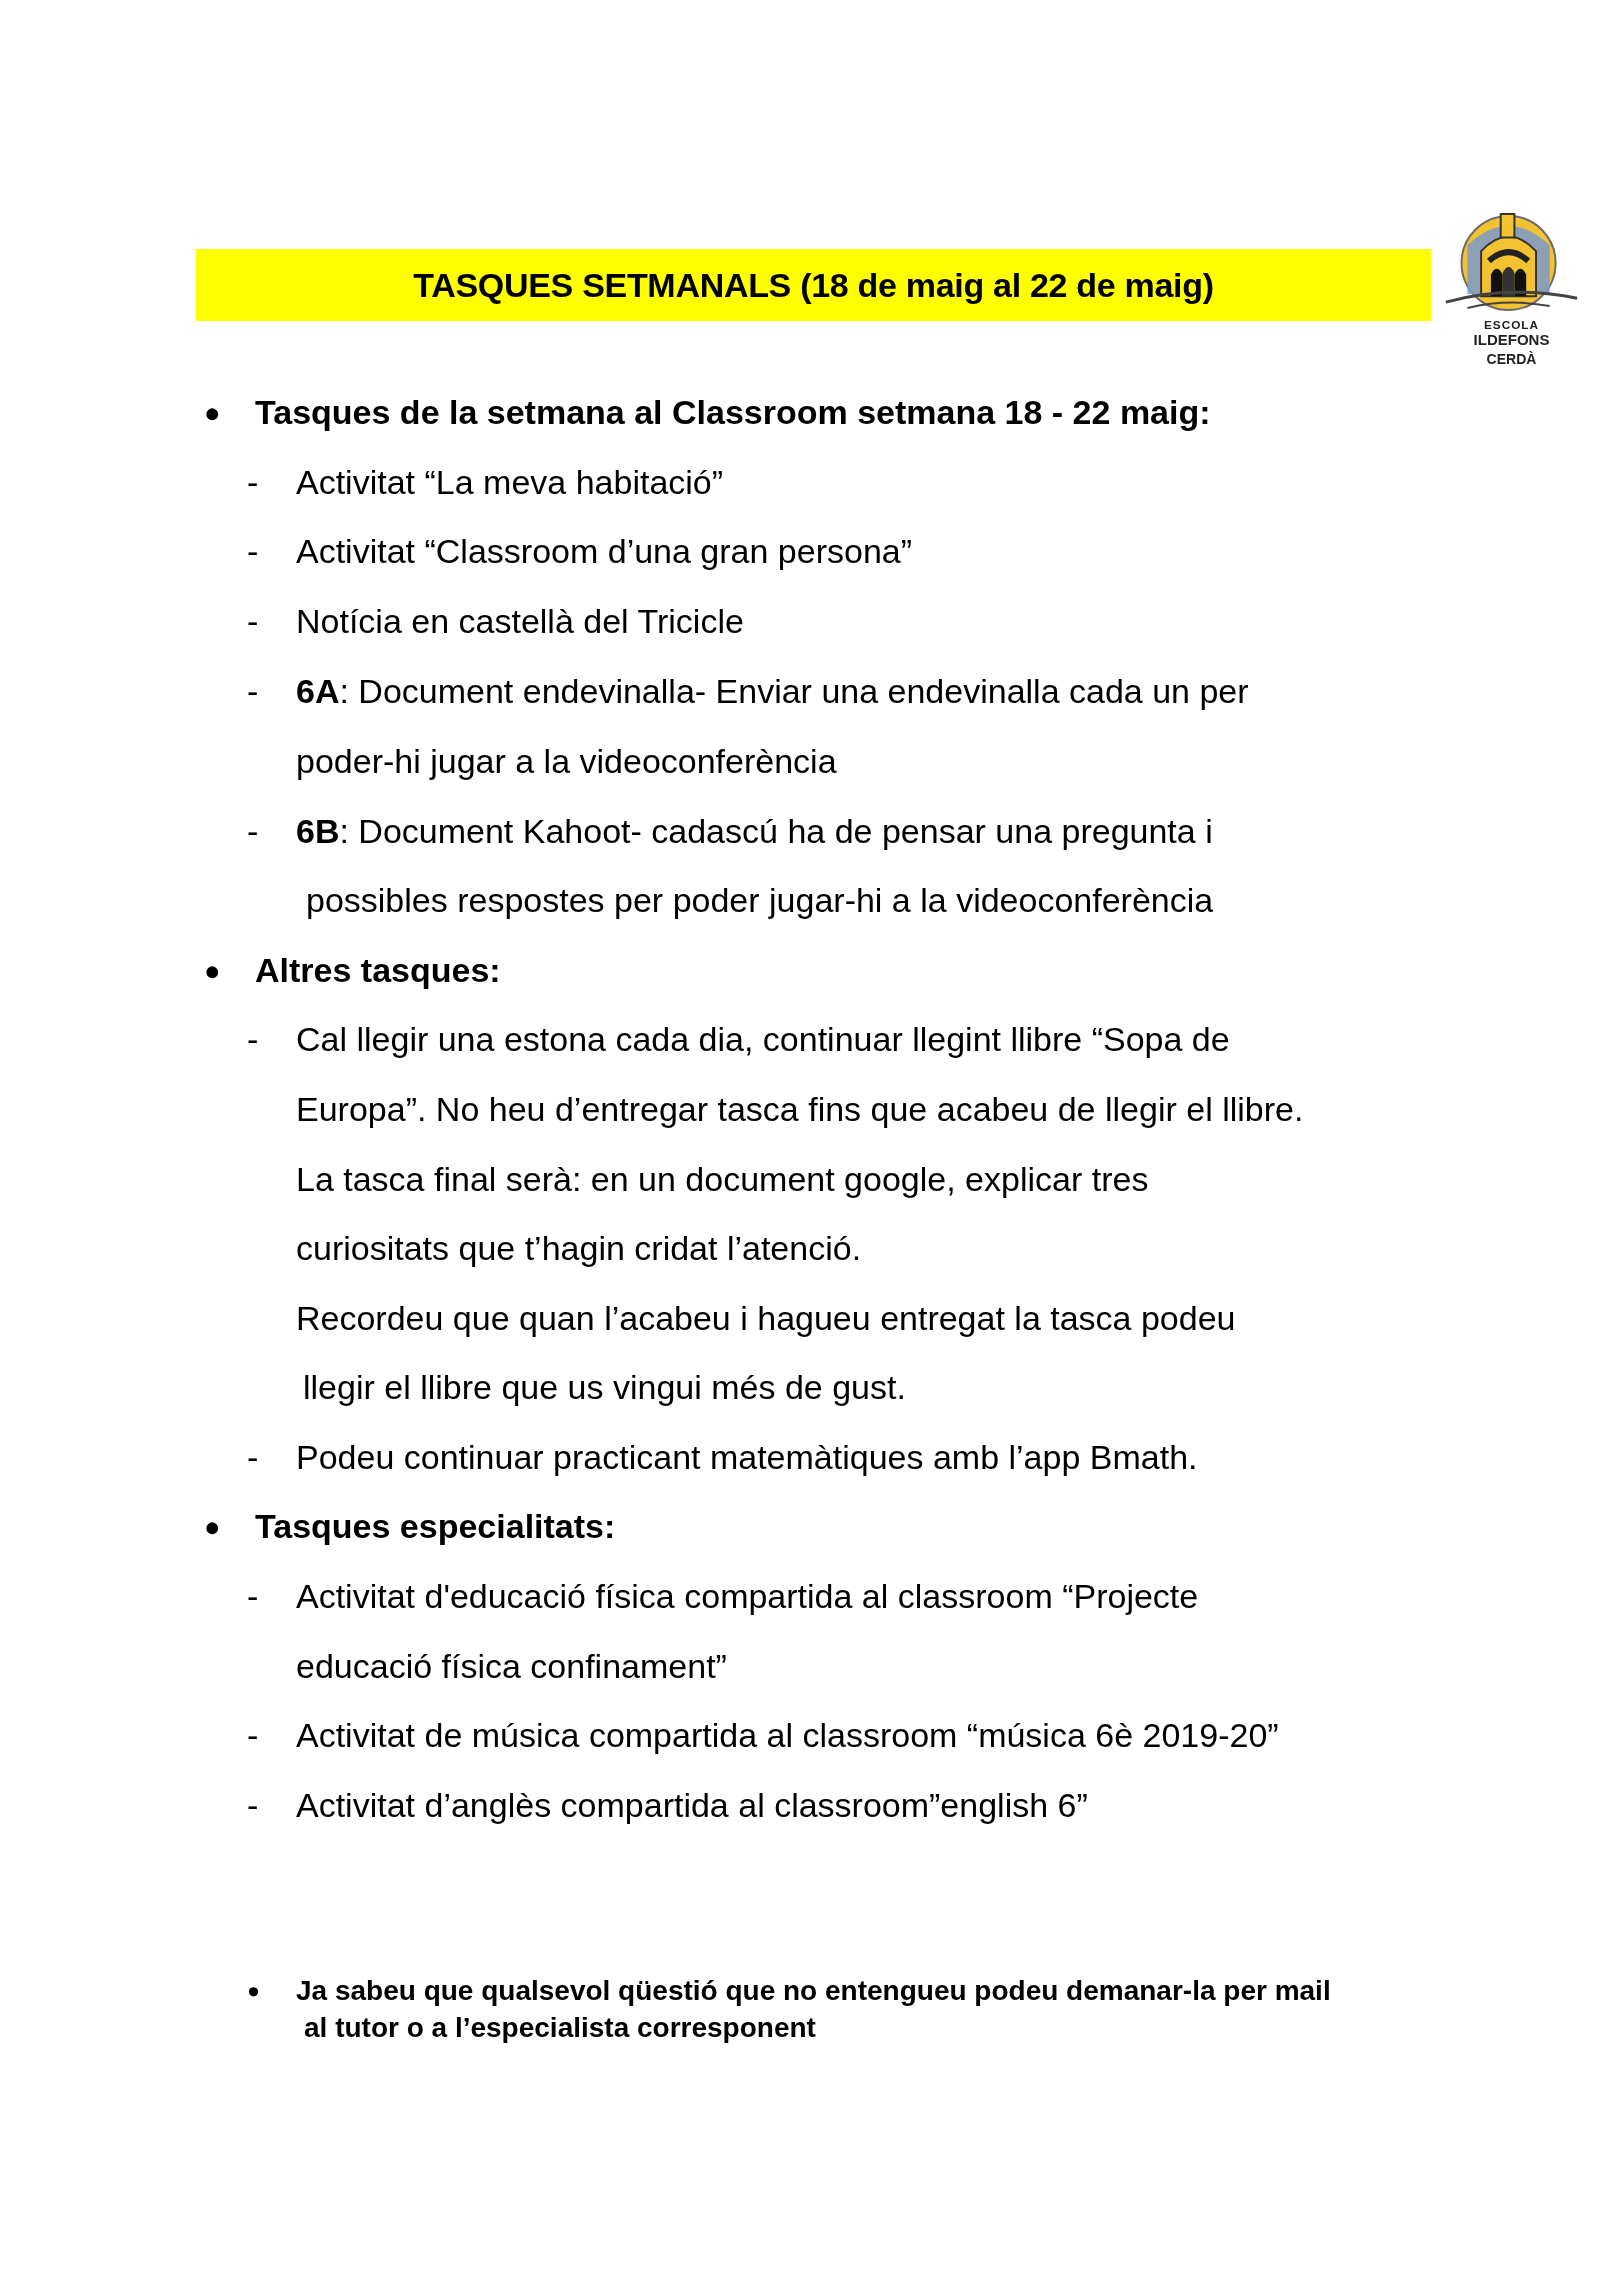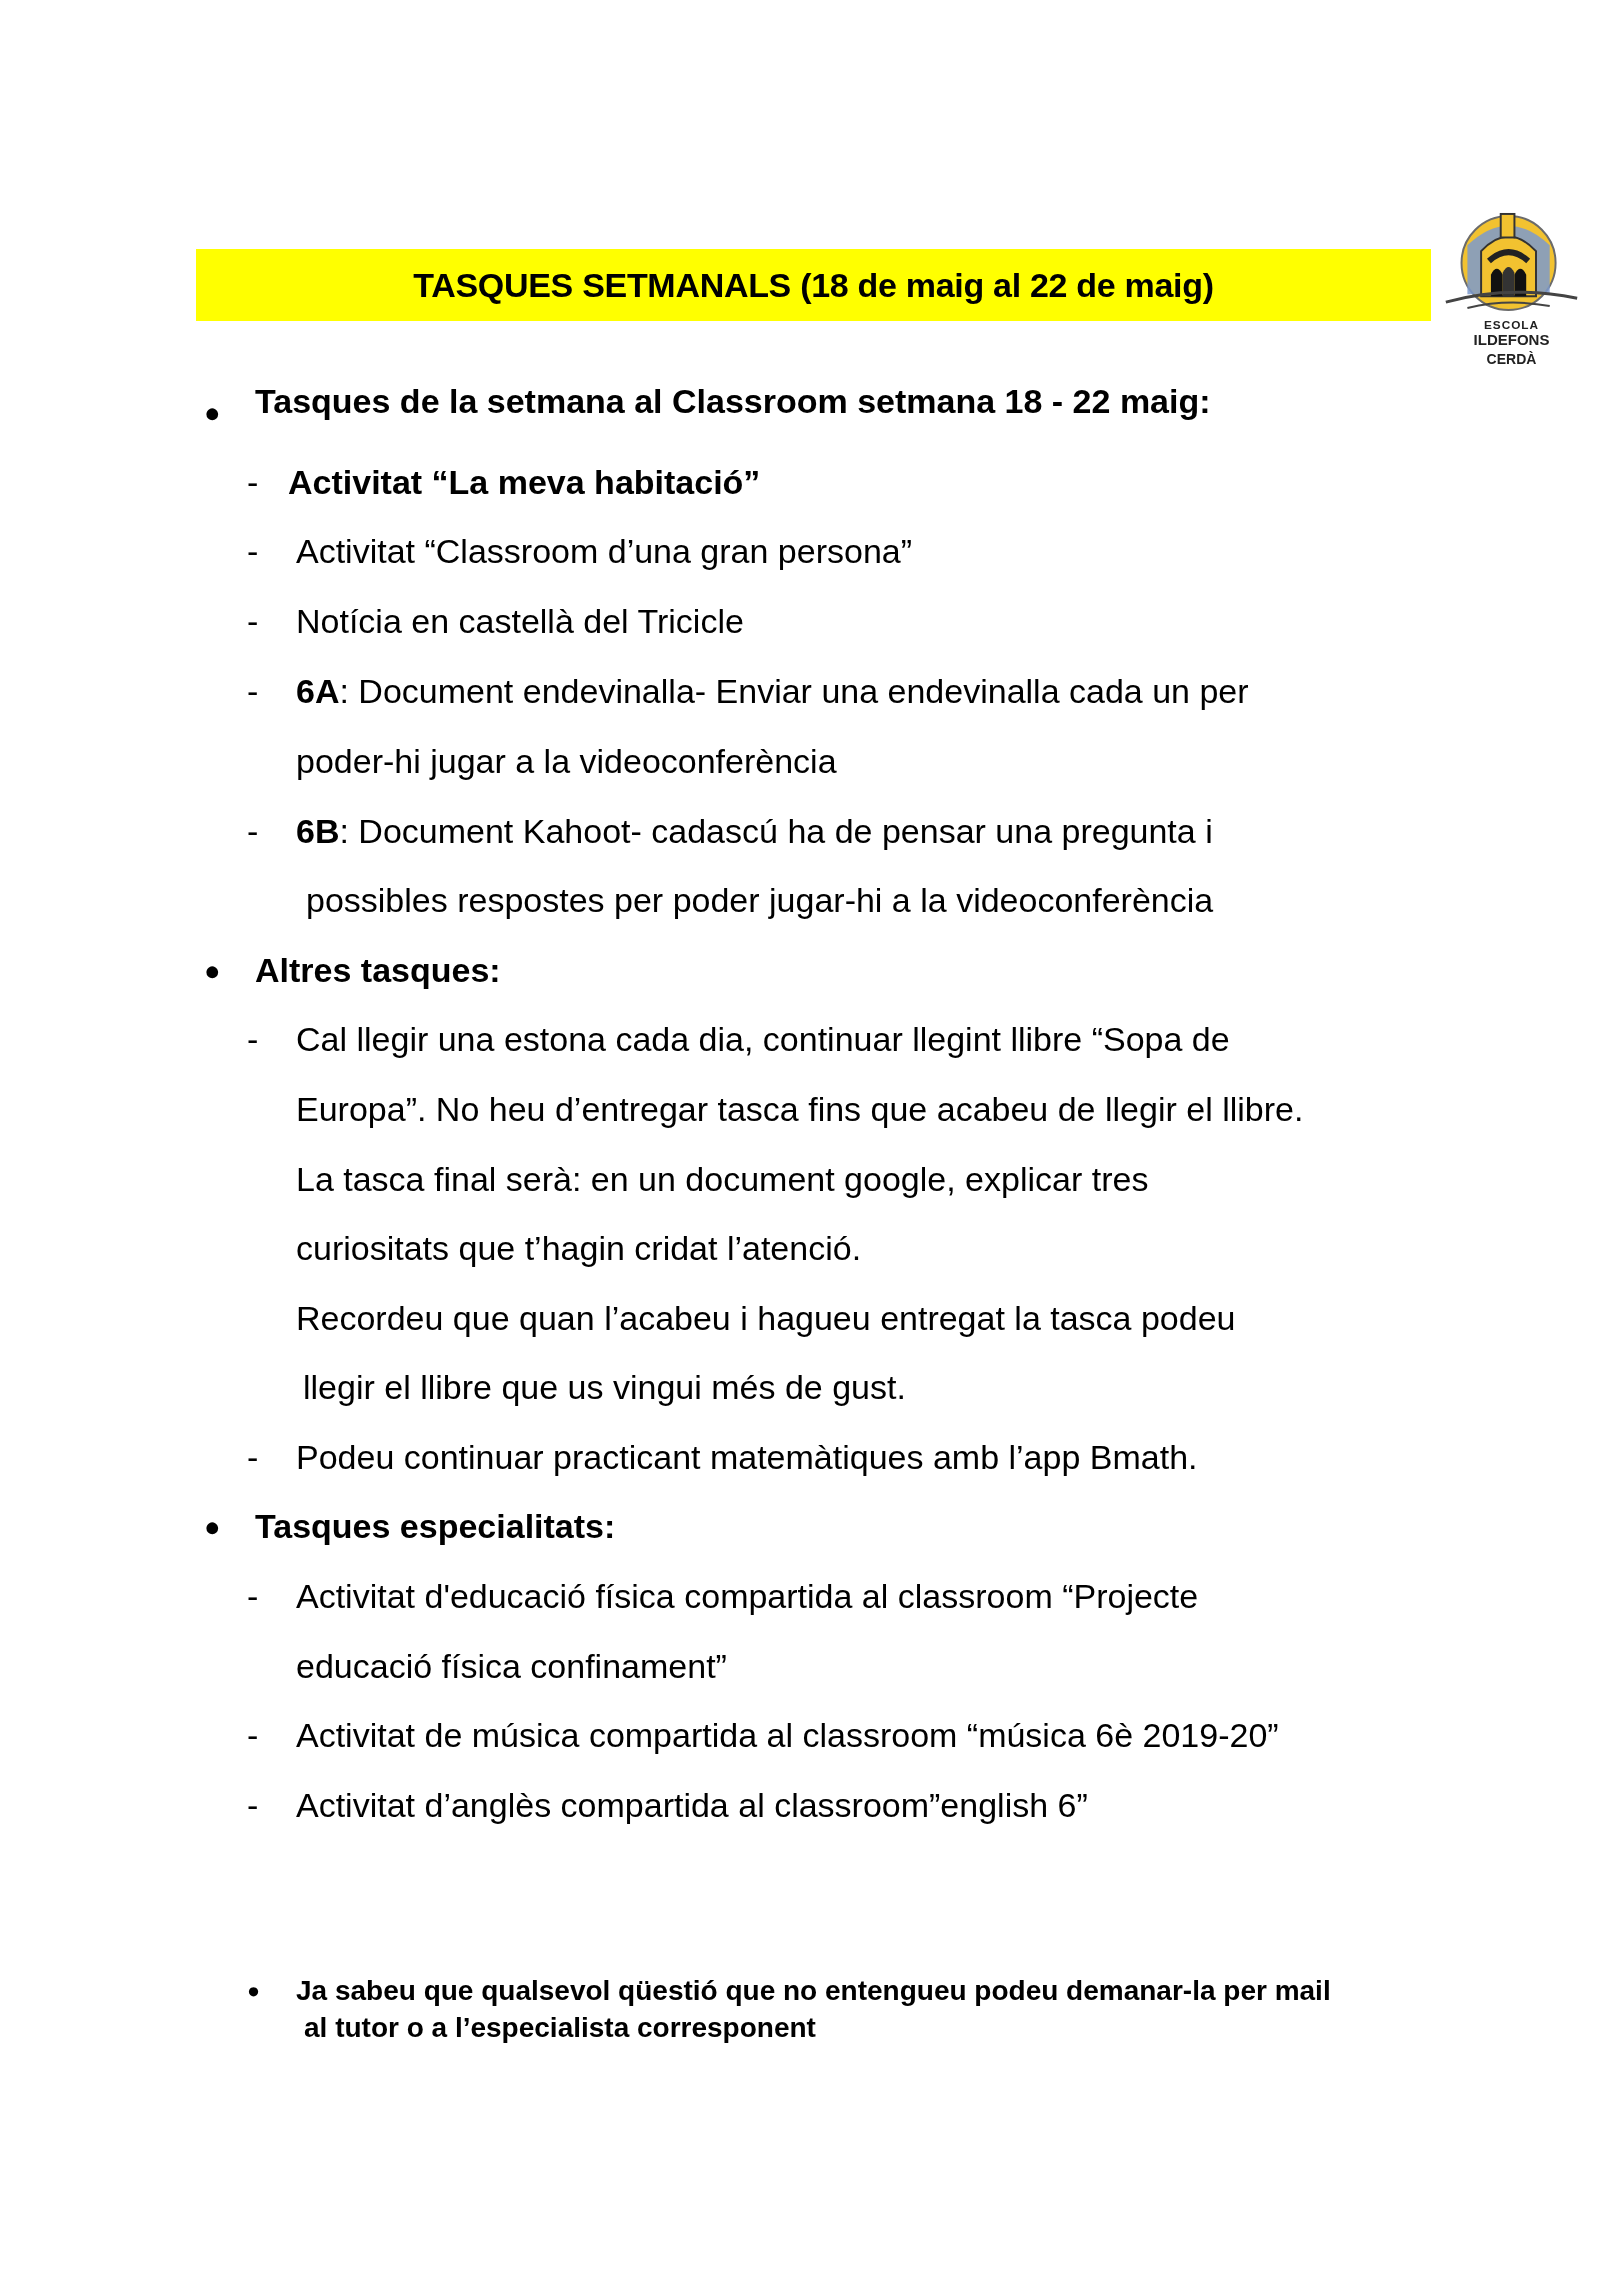--- a/index.html
+++ b/index.html
@@ -47,24 +47,24 @@
     <path d="M30 104 Q72 94 114 102" fill="none" stroke="#444" stroke-width="2"></path>
   </svg>
   <div class="logo-text logo-t1">ESCOLA</div>
   <div class="logo-text logo-t2">ILDEFONS</div>
   <div class="logo-text logo-t3">CERDÀ</div>
 </div>
 
 <div class="content">
 
   <span class="bullet" style="left:204px;top:393px;">●</span>
-  <div class="line b" style="left:255px;top:382px;">Tasques de la setmana al Classroom setmana 18 - 22 maig:</div>
+  <div class="line b" style="left:255px;top:393px;">Tasques de la setmana al Classroom setmana 18 - 22 maig:</div>
 
   <span class="dash" style="left:247px;top:463px;">-</span>
-  <div class="line" style="left:288px;top:463px;font-weight:bold;">Activitat “La meva habitació”</div>
+  <div class="line" style="left:296px;top:463px;">Activitat “La meva habitació”</div>
 
   <span class="dash" style="left:247px;top:532px;">-</span>
   <div class="line" style="left:296px;top:532px;">Activitat “Classroom d’una gran persona”</div>
 
   <span class="dash" style="left:247px;top:602px;">-</span>
   <div class="line" style="left:296px;top:602px;">Notícia en castellà del Tricicle</div>
 
   <span class="dash" style="left:247px;top:672px;">-</span>
   <div class="line" style="left:296px;top:672px;">
     <b>6A</b><span>: Document endevinalla- Enviar una endevinalla cada un per</span>

